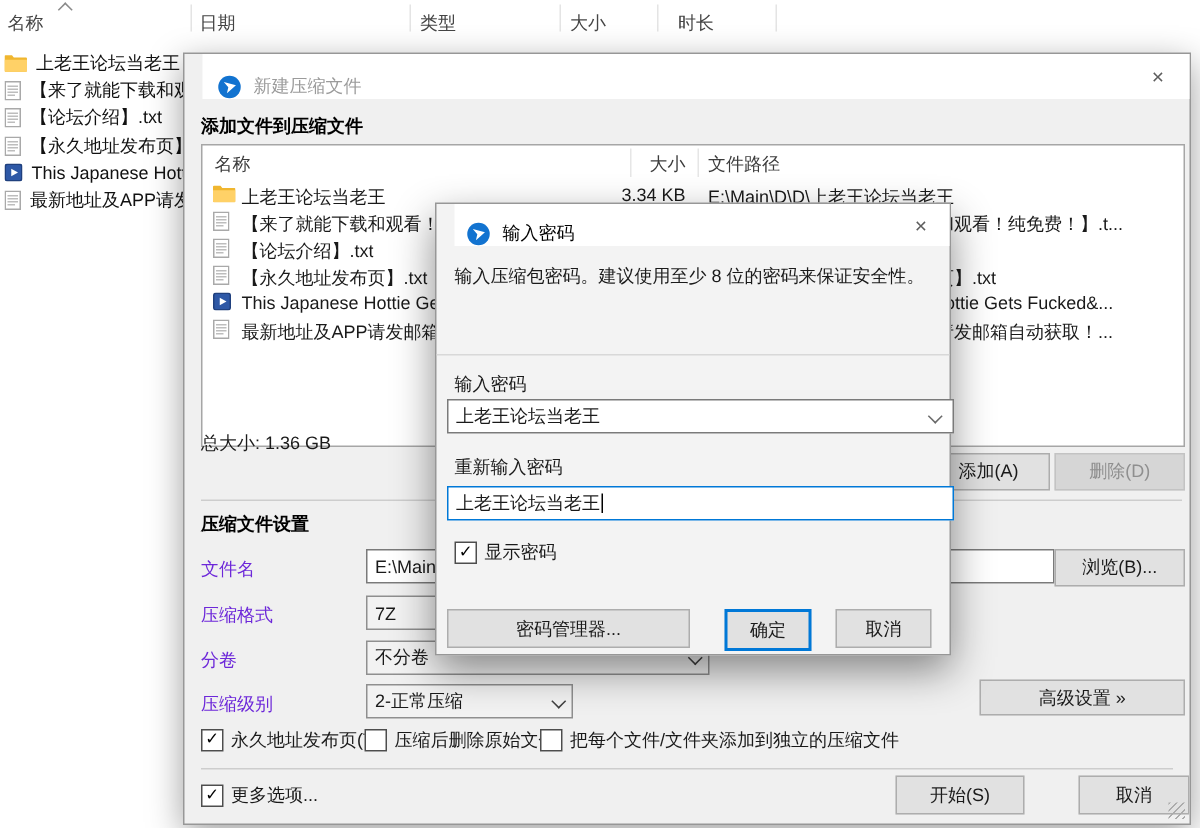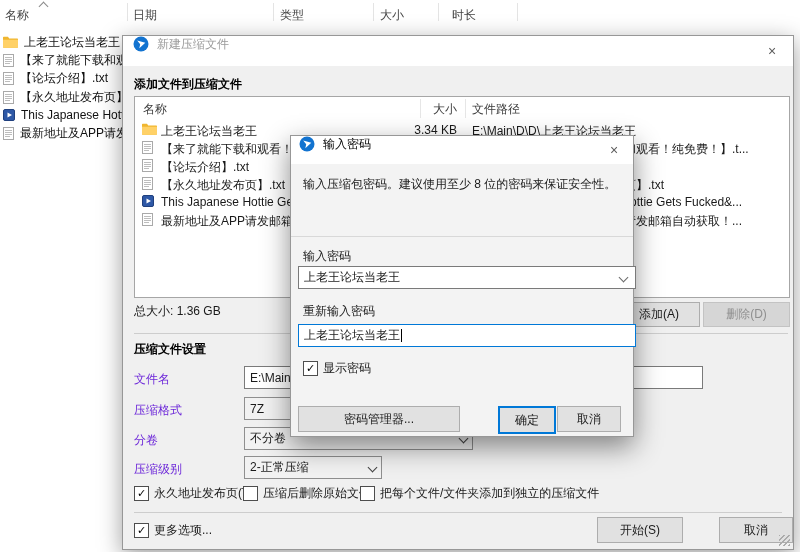--- a/index.html
+++ b/index.html
@@ -16,21 +16,21 @@
   .hdiv{position:absolute;top:3px;width:1px;height:18px;background:#e4e4e4}
   .sortchev{position:absolute;left:40px;top:3px;width:6px;height:6px;
     border-left:1px solid #8a8a8a;border-top:1px solid #8a8a8a;transform:rotate(45deg)}
   .exp-row{position:absolute;left:3px;height:18px;display:flex;align-items:center;
     gap:6px;white-space:nowrap;color:#111}
   .icon{display:inline-flex;flex:none;align-items:center;justify-content:center}
 
   
   .dialog{position:absolute;background:#f0f0f0;border:1px solid #979797;
     box-shadow:0 6px 22px rgba(0,0,0,.38)}
-  .titlebar{position:absolute;left:0;top:0;right:0;background:#ffffff;display:flex;align-items:flex-start}
+  .titlebar{position:absolute;left:12px;top:0;right:0;background:#ffffff;display:flex;align-items:flex-end}
   .titlebar .ticon{margin-left:10px}
   .close-btn{position:absolute;top:0;right:0;width:42px;display:flex;align-items:center;
     justify-content:center;color:#5e5e5e;font-size:14px;cursor:default}
   .section-title{font-weight:bold;color:#000}
   .btn{position:absolute;background:#e1e1e1;border:1px solid #adadad;display:flex;
     align-items:center;justify-content:center;color:#1a1a1a;cursor:default;white-space:nowrap}
   .btn.disabled{background:#d6d6d6;border-color:#c3c3c3;color:#8f8f8f}
   .btn.default{border:2px solid #0078d7}
   .combo,.tinput{position:absolute;background:#fff;border:1px solid #7a7a7a;
     display:flex;align-items:center;padding:0 5px;white-space:nowrap;overflow:hidden}
@@ -213,50 +213,52 @@
             <rect x=".5" y=".5" width="10" height="12" fill="#fff" stroke="#a9a9a9"></rect>
             <path d="M2 3.5h7M2 5.5h7M2 7.5h7M2 9.5h5" stroke="#bdbdbd"></path>
           </svg>
         </span>
       <span class="fl-name">最新地址及APP请发邮箱自动</span>
       <span class="fl-size"></span>
       <span class="fl-path">E:\Main\D\D\最新地址及APP请发邮箱自动获取！...</span>
     </div>
   </div>
 
-  <div class="abs nowrap" style="left:11px;top:267px">总大小: 1.36 GB</div>
+  <div class="abs nowrap" style="left:11px;top:251px">总大小: 1.36 GB</div>
   <div class="btn" style="left:495px;top:266px;width:80px;height:23px">添加(A)</div>
   <div class="btn disabled" style="left:580px;top:266px;width:85px;height:23px">删除(D)</div>
 
   <div class="sep" style="left:11px;top:297px;width:654px"></div>
 
   <div class="abs section-title" style="left:11px;top:305px">压缩文件设置</div>
 
   <span class="flabel" style="top:335px">文件名</span>
   <div class="tinput" style="left:121px;top:330px;width:447px;height:21px">
       <span>E:\Main\</span>
     </div>
+  <div class="btn" style="left:580px;top:330px;width:85px;height:23px">浏览(B)...</div>
 
   <span class="flabel" style="top:366px">压缩格式</span>
   <div class="combo gray" style="left:121px;top:361px;width:217px;height:21px">
       <span>7Z</span>
       <span class="chev"></span>
     </div>
 
   <span class="flabel" style="top:396px">分卷</span>
   <div class="combo gray" style="left:121px;top:391px;width:217px;height:21px">
       <span>不分卷</span>
       <span class="chev"></span>
     </div>
 
   <span class="flabel" style="top:425px">压缩级别</span>
   <div class="combo gray" style="left:121px;top:420px;width:126px;height:21px">
       <span>2-正常压缩</span>
       <span class="chev"></span>
     </div>
+  <div class="btn" style="left:530px;top:417px;width:135px;height:22px">高级设置 »</div>
 
   <div class="cbrow" style="left:11px;top:449px">
     <span class="cb">
         <span>✓</span>
       </span>
     <span>永久地址发布页(T)</span>
   </div>
   <div class="cbrow" style="left:120px;top:449px">
     <span class="cb">
         <span></span>
@@ -312,15 +314,15 @@
   </div>
 
   <div class="cbrow" style="left:12px;top:224px">
     <span class="cb">
         <span>✓</span>
       </span>
     <span>显示密码</span>
   </div>
 
   <div class="btn" style="left:7px;top:270px;width:160px;height:24px">密码管理器...</div>
-  <div class="btn default" style="left:207px;top:270px;width:54px;height:24px">确定</div>
+  <div class="btn default" style="left:192px;top:270px;width:54px;height:24px">确定</div>
   <div class="btn" style="left:266px;top:270px;width:62px;height:24px">取消</div>
 </div>
 
 </body></html>

